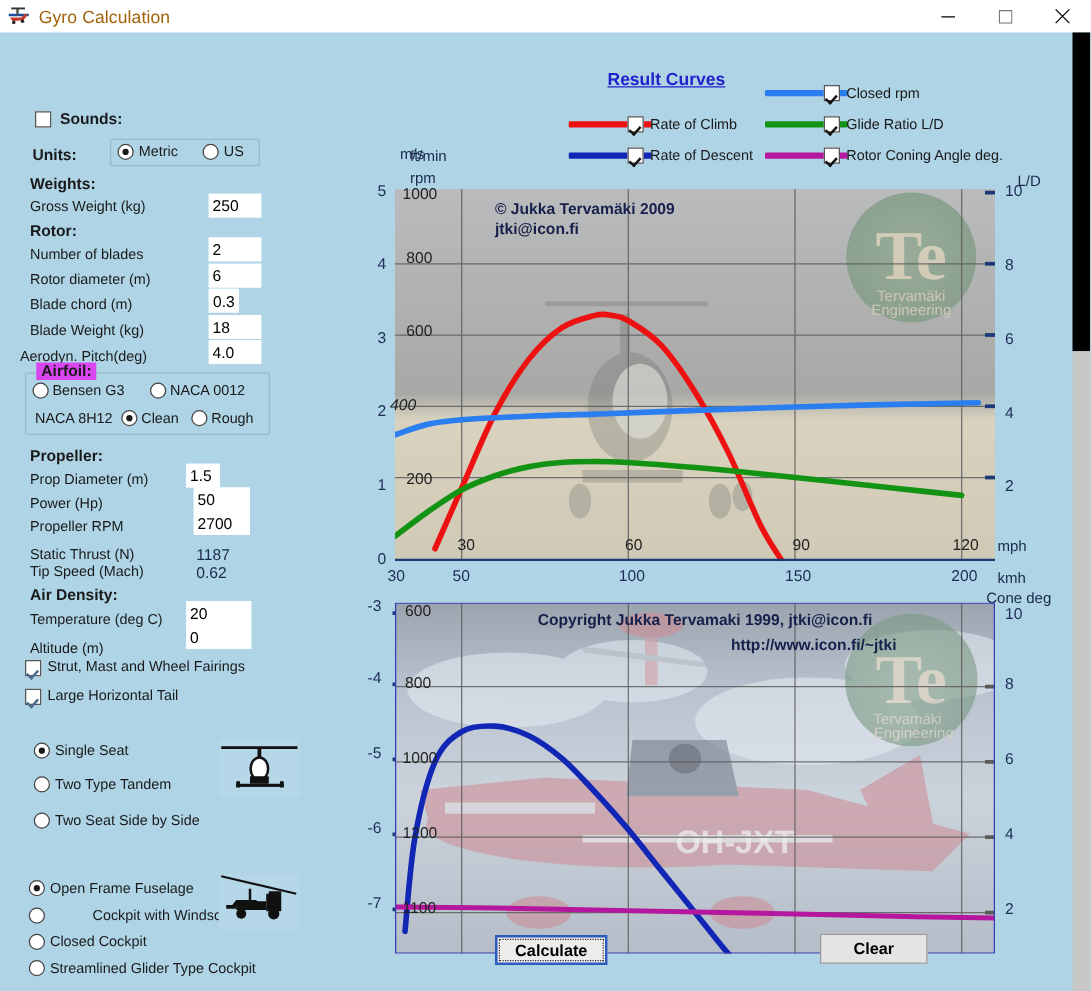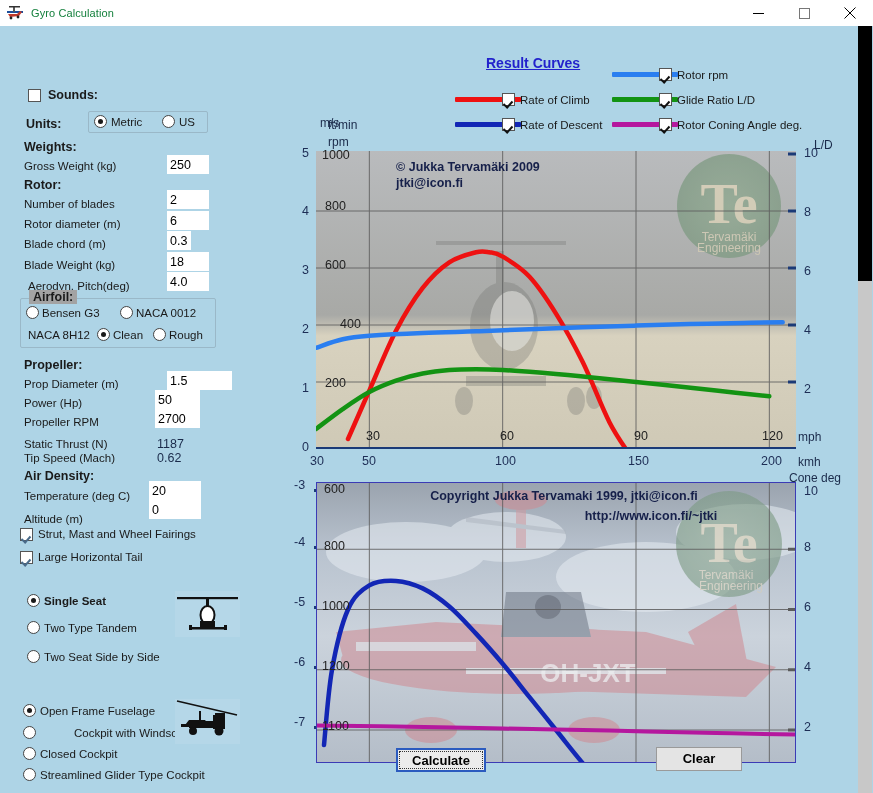--- a/index.html
+++ b/index.html
@@ -16,21 +16,21 @@
   #titlebar {
     position:absolute; left:0; top:0; width:873px; height:26px;
     background:#ffffff; border-bottom:0px;
     display:flex; align-items:center;
   }
   #app-icon {
     width:18px; height:16px; margin-left:6px; margin-right:7px;
     position:relative; flex:none;
   }
   #title-text {
-    font-size:11px; color:#15803d; letter-spacing:0.1px;
+    font-size:14px; color:#a16207; letter-spacing:0.1px;
   }
   .wbtn {
     width:46px; height:26px; display:flex; align-items:center; justify-content:center;
     font-size:13px; color:#000;
   }
   #winbtns { position:absolute; right:0; top:0; display:flex; }
 
   
   #client {
     position:absolute; left:0; top:26px; width:873px; height:767px;
@@ -85,21 +85,21 @@
   .radio.sel::after {
     content:""; position:absolute; left:3px; top:3px; width:5px; height:5px;
     border-radius:50%; background:#1a1a1a;
   }
 
   
   .group {
     position:absolute; border:1px solid #9ab8c8; border-radius:2px;
   }
   .group > .gtitle {
-    position:absolute; top:-9px; left:8px; background:#a3a3a3;
+    position:absolute; top:-9px; left:8px; background:#d946ef;
     padding:0 4px; font-size:12.5px; font-weight:bold; color:#1a1a1a;
   }
 
   
   #legend { position:absolute; left:440px; top:26px; width:420px; height:80px; }
   #result-curves-title {
     position:absolute; left:46px; top:3px; font-size:14px; font-weight:bold;
     color:#2222cc; text-decoration:underline;
   }
   .lgline { position:absolute; height:5px; border-radius:1px; }
@@ -180,39 +180,39 @@
 
   <div class="lbl bold" style="left:24px; top:152px;">Rotor:</div>
   <div class="lbl" style="left:24px; top:172px;">Number of blades</div>
   <input class="tbox" style="left: 167px; top: 164px; width: 42px;" value="2">
   <div class="lbl" style="left:24px; top:192px;">Rotor diameter (m)</div>
   <input class="tbox" style="left: 167px; top: 185px; width: 42px;" value="6">
   <div class="lbl" style="left:24px; top:212px;">Blade chord  (m)</div>
   <input class="tbox" style="left: 167px; top: 205px; width: 24px;" value="0.35">
   <div class="lbl" style="left:24px; top:233px;">Blade Weight (kg)</div>
   <input class="tbox" style="left: 167px; top: 226px; width: 42px;" value="18">
-  <div class="lbl" style="left:28px; top:254px;">Aerodyn. Pitch(deg)</div>
+  <div class="lbl" style="left:16px; top:254px;">Aerodyn. Pitch(deg)</div>
   <input class="tbox" style="left: 167px; top: 246px; width: 42px;" value="4.0">
 
   <div class="group" style="left:20px; top:272px; width:196px; height:50px;">
     <div class="gtitle">Airfoil:</div>
   </div>
   <div class="radio" style="left:26px; top:280px;"></div>
   <div class="lbl" style="left:42px; top:281px;">Bensen G3</div>
   <div class="radio" style="left:120px; top:280px;"></div>
   <div class="lbl" style="left:136px; top:281px;">NACA 0012</div>
   <div class="lbl" style="left:28px; top:303px;">NACA 8H12</div>
   <div class="radio sel" style="left:97px; top:302px;"></div>
   <div class="lbl" style="left:113px; top:303px;">Clean</div>
   <div class="radio" style="left:153px; top:302px;"></div>
   <div class="lbl" style="left:169px; top:303px;">Rough</div>
 
   <div class="lbl bold" style="left:24px; top:332px;">Propeller:</div>
   <div class="lbl" style="left:24px; top:352px;">Prop Diameter (m)</div>
-  <input class="tbox" style="left: 167px; top: 345px; width: 65px;" value="1.5">
+  <input class="tbox" style="left: 149px; top: 345px; width: 27px;" value="1.5">
   <div class="lbl" style="left:24px; top:371px;">Power (Hp)</div>
   <input class="tbox" style="left: 155px; top: 364px; width: 45px;" value="50">
   <div class="lbl" style="left:24px; top:390px;">Propeller RPM</div>
   <input class="tbox" style="left: 155px; top: 383px; width: 45px;" value="2700">
 
   <div class="lbl" style="left:24px; top:412px;">Static Thrust (N)</div>
   <div class="val" style="left:157px; top:411px;">1187</div>
   <div class="lbl" style="left:24px; top:426px;">Tip Speed (Mach)</div>
   <div class="val" style="left:157px; top:425px;">0.62</div>
 
@@ -221,21 +221,21 @@
   <input class="tbox" style="left: 149px; top: 455px; width: 52px;" value="20">
   <div class="lbl" style="left:24px; top:487px;">Altitude  (m)</div>
   <input class="tbox" style="left: 149px; top: 474px; width: 52px;" value="0">
 
   <div class="cbox checked" style="left:20px; top:502px;"></div>
   <div class="lbl" style="left:38px; top:502px;">Strut, Mast and Wheel Fairings</div>
   <div class="cbox checked" style="left:20px; top:525px;"></div>
   <div class="lbl" style="left:38px; top:525px;">Large Horizontal Tail</div>
 
   <div class="radio sel" style="left:27px; top:568px;"></div>
-  <div class="lbl" style="left:44px; top:569px;font-weight:bold;">Single Seat</div>
+  <div class="lbl" style="left:44px; top:569px;">Single Seat</div>
   <div class="radio" style="left:27px; top:595px;"></div>
   <div class="lbl" style="left:44px; top:596px;">Two Type Tandem</div>
   <div class="radio" style="left:27px; top:624px;"></div>
   <div class="lbl" style="left:44px; top:625px;">Two Seat Side by Side</div>
   <div style="position:absolute; left:175px; top:565px; width:65px; height:46px; background:#b5d7e8;">
     <svg width="65" height="46" viewBox="0 0 65 46">
       <rect x="2" y="6" width="61" height="2.2" fill="#111"></rect>
       <rect x="31" y="7" width="3" height="9" fill="#111"></rect>
       <ellipse cx="32.5" cy="24" rx="7" ry="9" fill="#fff" stroke="#111" stroke-width="2"></ellipse>
       <rect x="25" y="30" width="15" height="6" fill="#111"></rect>
@@ -273,21 +273,21 @@
     <div class="lgline" style="left:15px; top:45px; width:66px; background:#ee1111;"></div>
     <div class="cbox dark checked" style="left:62px; top:41px;"></div>
     <div class="lglabel" style="left:80px; top:42px;">Rate of Climb</div>
 
     <div class="lgline" style="left:15px; top:70px; width:66px; background:#1226b5;"></div>
     <div class="cbox dark checked" style="left:62px; top:66px;"></div>
     <div class="lglabel" style="left:80px; top:67px;">Rate of Descent</div>
 
     <div class="lgline" style="left:172px; top:20px; width:66px; background:#2a7ef0;"></div>
     <div class="cbox dark checked" style="left:219px; top:16px;"></div>
-    <div class="lglabel" style="left:237px; top:17px;">Rotor rpm</div>
+    <div class="lglabel" style="left:237px; top:17px;">Closed rpm</div>
 
     <div class="lgline" style="left:172px; top:45px; width:66px; background:#139313;"></div>
     <div class="cbox dark checked" style="left:219px; top:41px;"></div>
     <div class="lglabel" style="left:237px; top:42px;">Glide Ratio L/D</div>
 
     <div class="lgline" style="left:172px; top:70px; width:66px; background:#b5179e;"></div>
     <div class="cbox dark checked" style="left:219px; top:66px;"></div>
     <div class="lglabel" style="left:237px; top:67px;">Rotor Coning Angle deg.</div>
   </div>
 
@@ -374,21 +374,21 @@
             <line x1="472" y1="174" x2="480" y2="174"></line>
             <line x1="472" y1="231" x2="480" y2="231"></line>
           </g>
           <line x1="0" y1="297" x2="480" y2="297" stroke="#1b3a77" stroke-width="2"></line>
         </svg>
     </div>
 
     <div class="tickin" style="left:52px; top:62px;">1000</div>
     <div class="tickin" style="left:55px; top:113px;">800</div>
     <div class="tickin" style="left:55px; top:172px;">600</div>
-    <div class="tickin" style="left:70px; top:231px;">400</div>
+    <div class="tickin" style="left:42px; top:231px;font-style:italic;">400</div>
     <div class="tickin" style="left:55px; top:290px;">200</div>
 
     <div class="tickin" style="left:96px; top:343px;">30</div>
     <div class="tickin" style="left:230px; top:343px;">60</div>
     <div class="tickin" style="left:364px; top:343px;">90</div>
     <div class="tickin" style="left:492px; top:343px;">120</div>
     <div class="axtitle" style="left:528px; top:344px;">mph</div>
 
     <div class="tick" style="left:40px; top:368px;">30</div>
     <div class="tick" style="left:92px; top:368px;">50</div>

